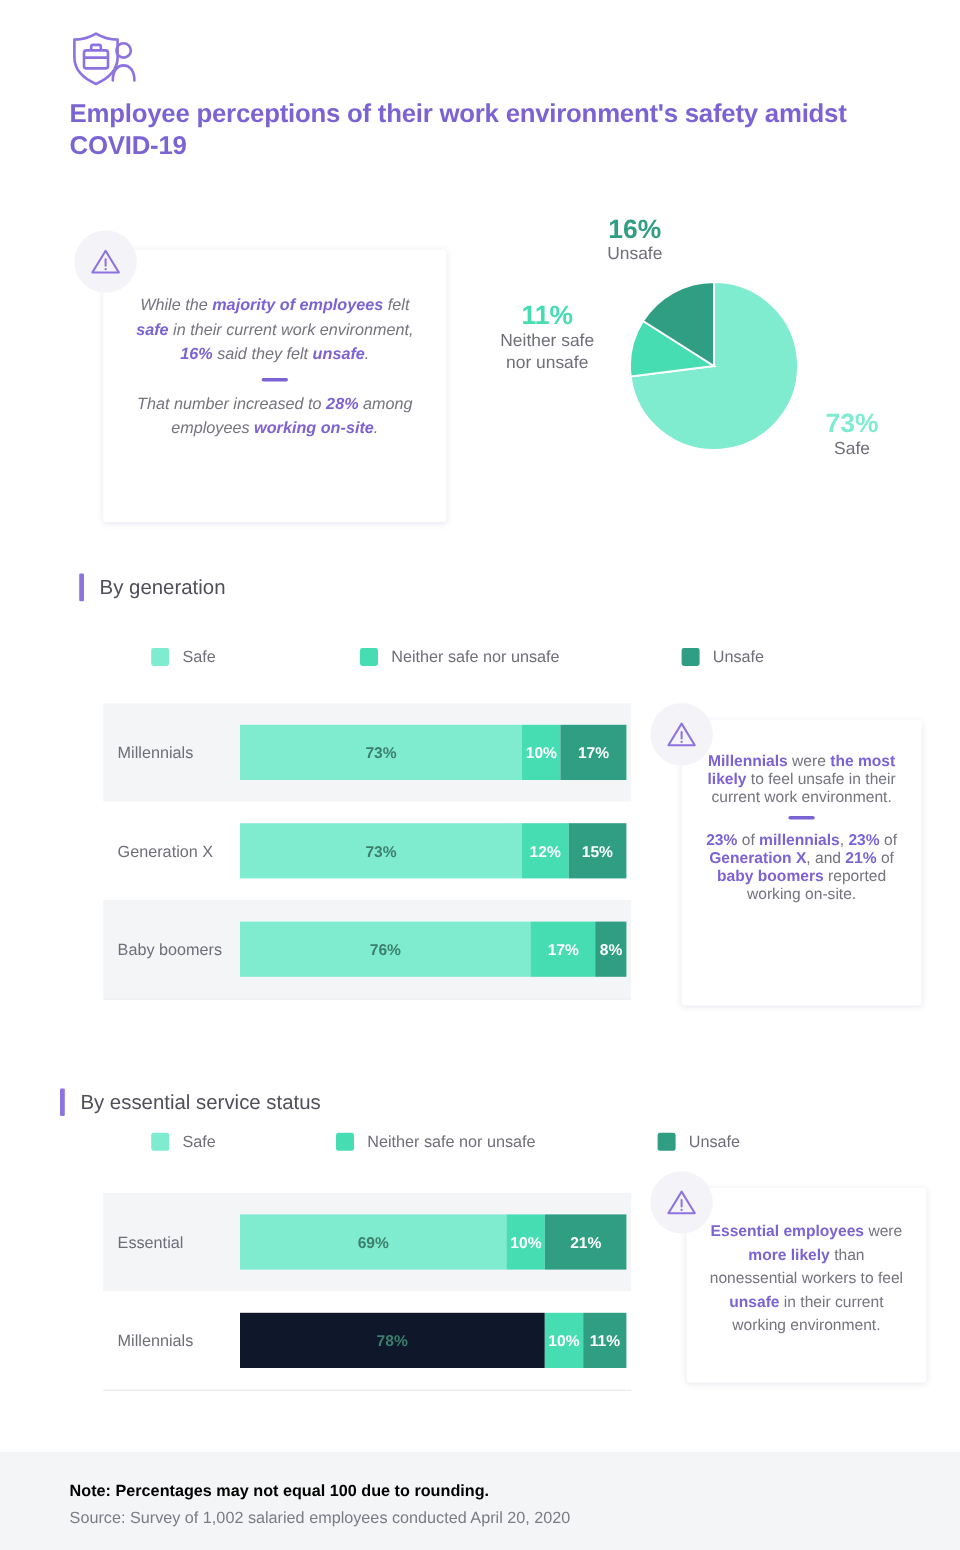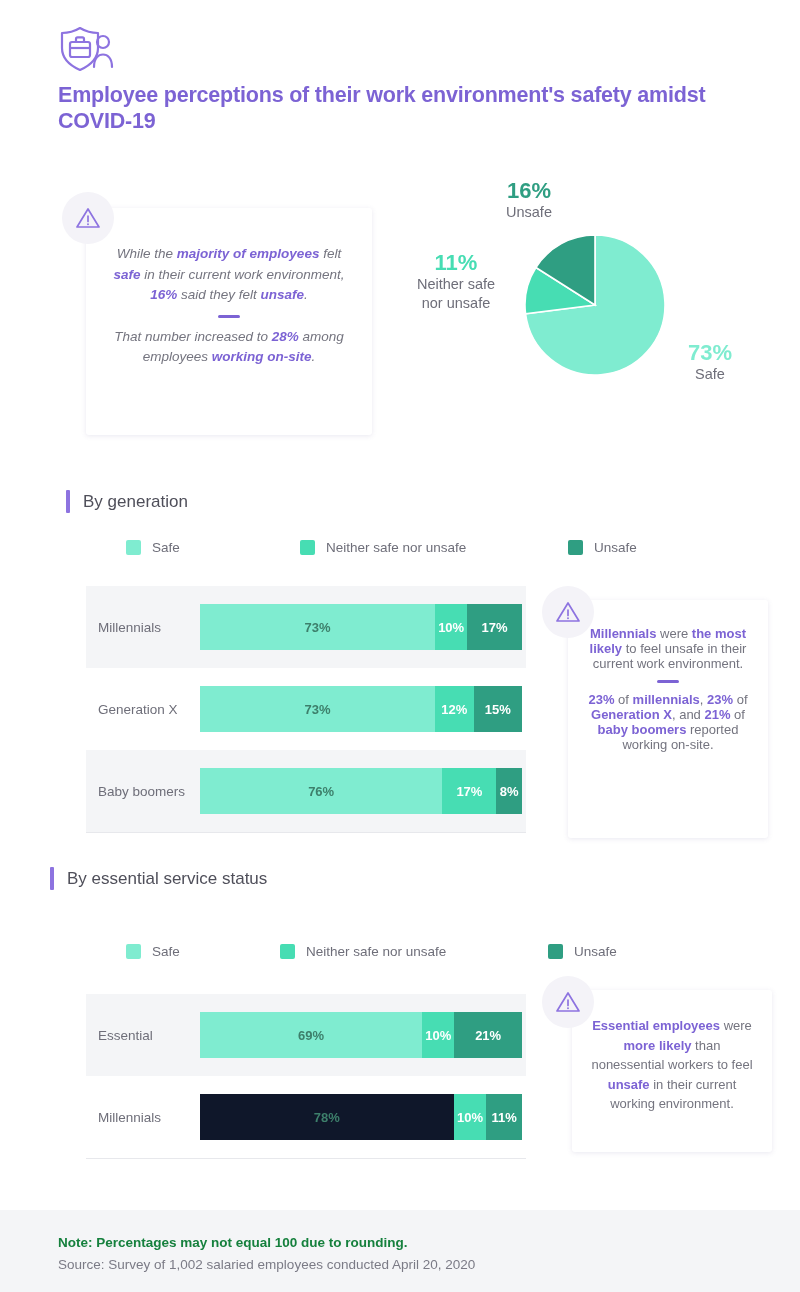--- a/index.html
+++ b/index.html
@@ -79,21 +79,21 @@
   .seg-lb{ font-size:13px; font-weight:bold; }
   .divider{ position:absolute; left:86px; width:440px; height:1px; background:#e7e8ec; }
 
   
   .footer{
     position:absolute; left:0; top:1210px; width:800px; height:82px;
     background:#f4f5f7;
   }
   .footer-note{
     position:absolute; left:58px; top:25px; font-size:13.5px;
-    font-weight:bold; color:#15803d;
+    font-weight:bold; color:#000000;
   }
   .footer-src{
     position:absolute; left:58px; top:47px; font-size:13.5px; color:#7b7b86;
   }
 </style>
 </head>
 <body>
 
 <div class="page">
 
@@ -138,21 +138,21 @@
   <div class="pie-label" id="pie-lb-neither" style="left:386px; top:250px; width:140px;">
     <div class="pie-pct" style="color:#47ddb3;">11%</div>
     <div class="pie-name">Neither safe</div>
     <div class="pie-name">nor unsafe</div>
   </div>
   <div class="pie-label" id="pie-lb-safe" style="left:660px; top:340px; width:100px;">
     <div class="pie-pct" style="color:#7fecd0;">73%</div>
     <div class="pie-name">Safe</div>
   </div>
 
-  <div class="sect-head" style="left:50px; top:490px;padding-left:16px;">
+  <div class="sect-head" style="left:50px; top:478px;padding-left:16px;">
     <div class="sect-bar"></div>
     <div class="sect-title">By generation</div>
   </div>
 
   <div class="legend" id="legend-generation" style="left:126px; top:540px; width:520px;">
       <div class="legend-item" style="left: 0px;">
         <span class="legend-sw" style="background: rgb(127, 236, 208);"></span>
         <span class="legend-lb">Safe</span>
       </div>
       <div class="legend-item" style="left: 174px;">
@@ -219,21 +219,21 @@
     </svg>
   </div>
   <div class="callout-card" id="gen-callout-card" style="left:568px; top:600px; width:200px; height:238px;">
     <div class="callout-text" style="padding:26px 16px 0 16px; font-size:13px; line-height:15px;">
       <span><b>Millennials</b><span> were </span><b>the most likely</b><span> to feel unsafe in their current work environment.</span></span>
       <span class="cdiv"></span>
       <span><b>23%</b><span> of </span><b>millennials</b><span>, </span><b>23%</b><span> of </span><b>Generation X</b><span>, and </span><b>21%</b><span> of </span><b>baby boomers</b><span> reported working on-site.</span></span>
     </div>
   </div>
 
-  <div class="sect-head" style="left:50px; top:867px;justify-content:space-between;">
+  <div class="sect-head" style="left:50px; top:907px;justify-content:space-between;">
     <div class="sect-bar"></div>
     <div class="sect-title">By essential service status</div>
   </div>
 
   <div class="legend" id="legend-essential" style="left:126px; top:944px; width:520px;">
       <div class="legend-item" style="left: 0px;">
         <span class="legend-sw" style="background: rgb(127, 236, 208);"></span>
         <span class="legend-lb">Safe</span>
       </div>
       <div class="legend-item" style="left: 154px;">

